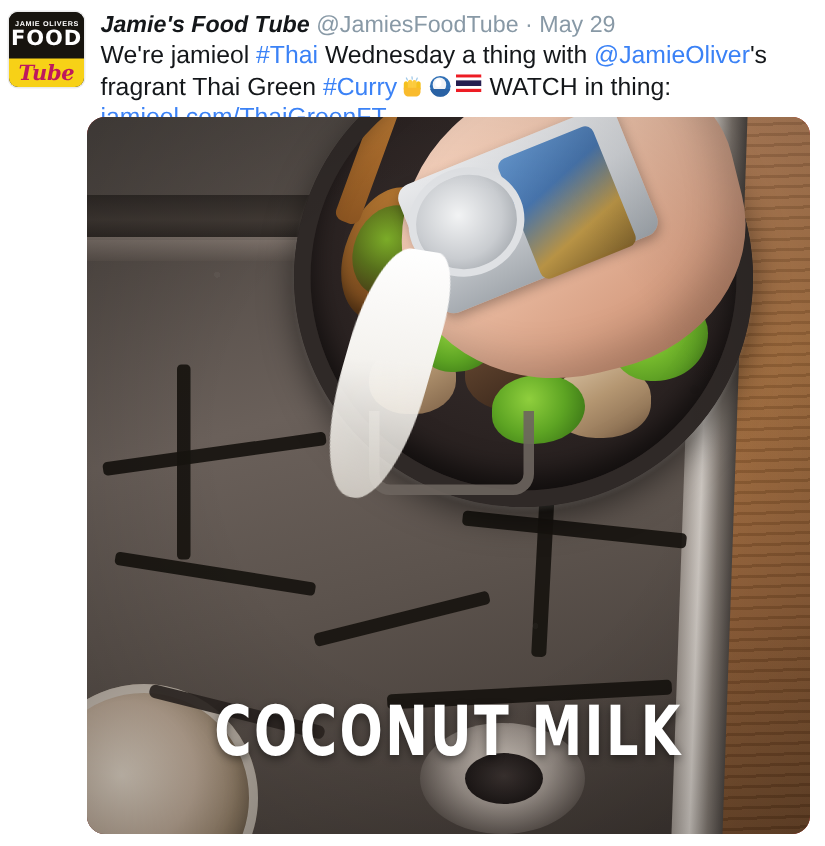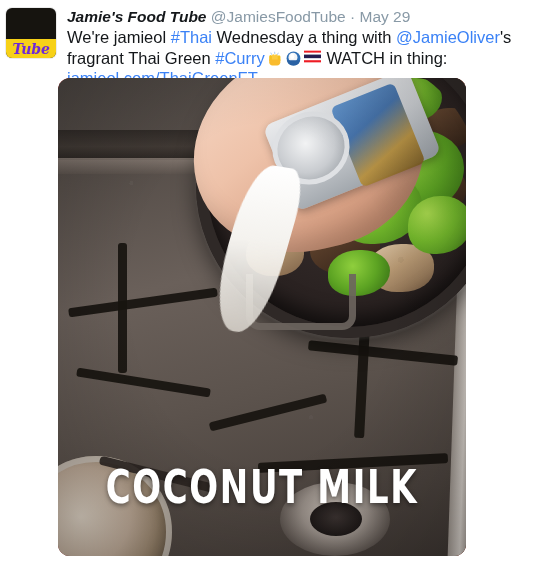--- a/index.html
+++ b/index.html
@@ -78,21 +78,21 @@
     position: absolute;
     left: 0; bottom: 0;
     width: 100%;
     height: 38%;
     background: #f7d117;
     display: flex;
     align-items: center;
     justify-content: center;
   }
   .avatar .av-tube {
-    color: #6d28d9;
+    color: #be185d;
     font-size: 14px;
     font-style: italic;
     font-weight: bold;
     line-height: 1;
     font-family: "DejaVu Serif", serif;
     letter-spacing: -0.2px;
   }
 
   .head-text {
     flex: 1 1 auto;
@@ -137,21 +137,21 @@
     position: relative;
     margin: 0 1px;
   }
   .emoji svg { display: block; }
 
   
   .media {
     position: absolute;
     left: 58px;
     top: 78px;
-    width: 408px;
+    width: 482px;
     height: 478px;
     border-radius: 12px;
     overflow: hidden;
     background: #b91c1c;
   }
 
   .scene {
     position: absolute;
     inset: 0;
     background:
@@ -465,20 +465,24 @@
   }
 </style>
 </head>
 <body>
 
 <div class="tweet-card">
 
   <div class="tweet-head">
 
     <div class="avatar">
+      <div class="av-top">
+        <div class="av-kicker">JAMIE OLIVERS</div>
+        <div class="av-food">FOOD</div>
+      </div>
       <div class="av-bot">
         <div class="av-tube">Tube</div>
       </div>
     </div>
 
     <div class="head-text">
       <div class="name-line">
         <span class="display-name">Jamie's Food Tube</span>
         <span class="handle">@JamiesFoodTube</span>
         <span class="sep">·</span>

